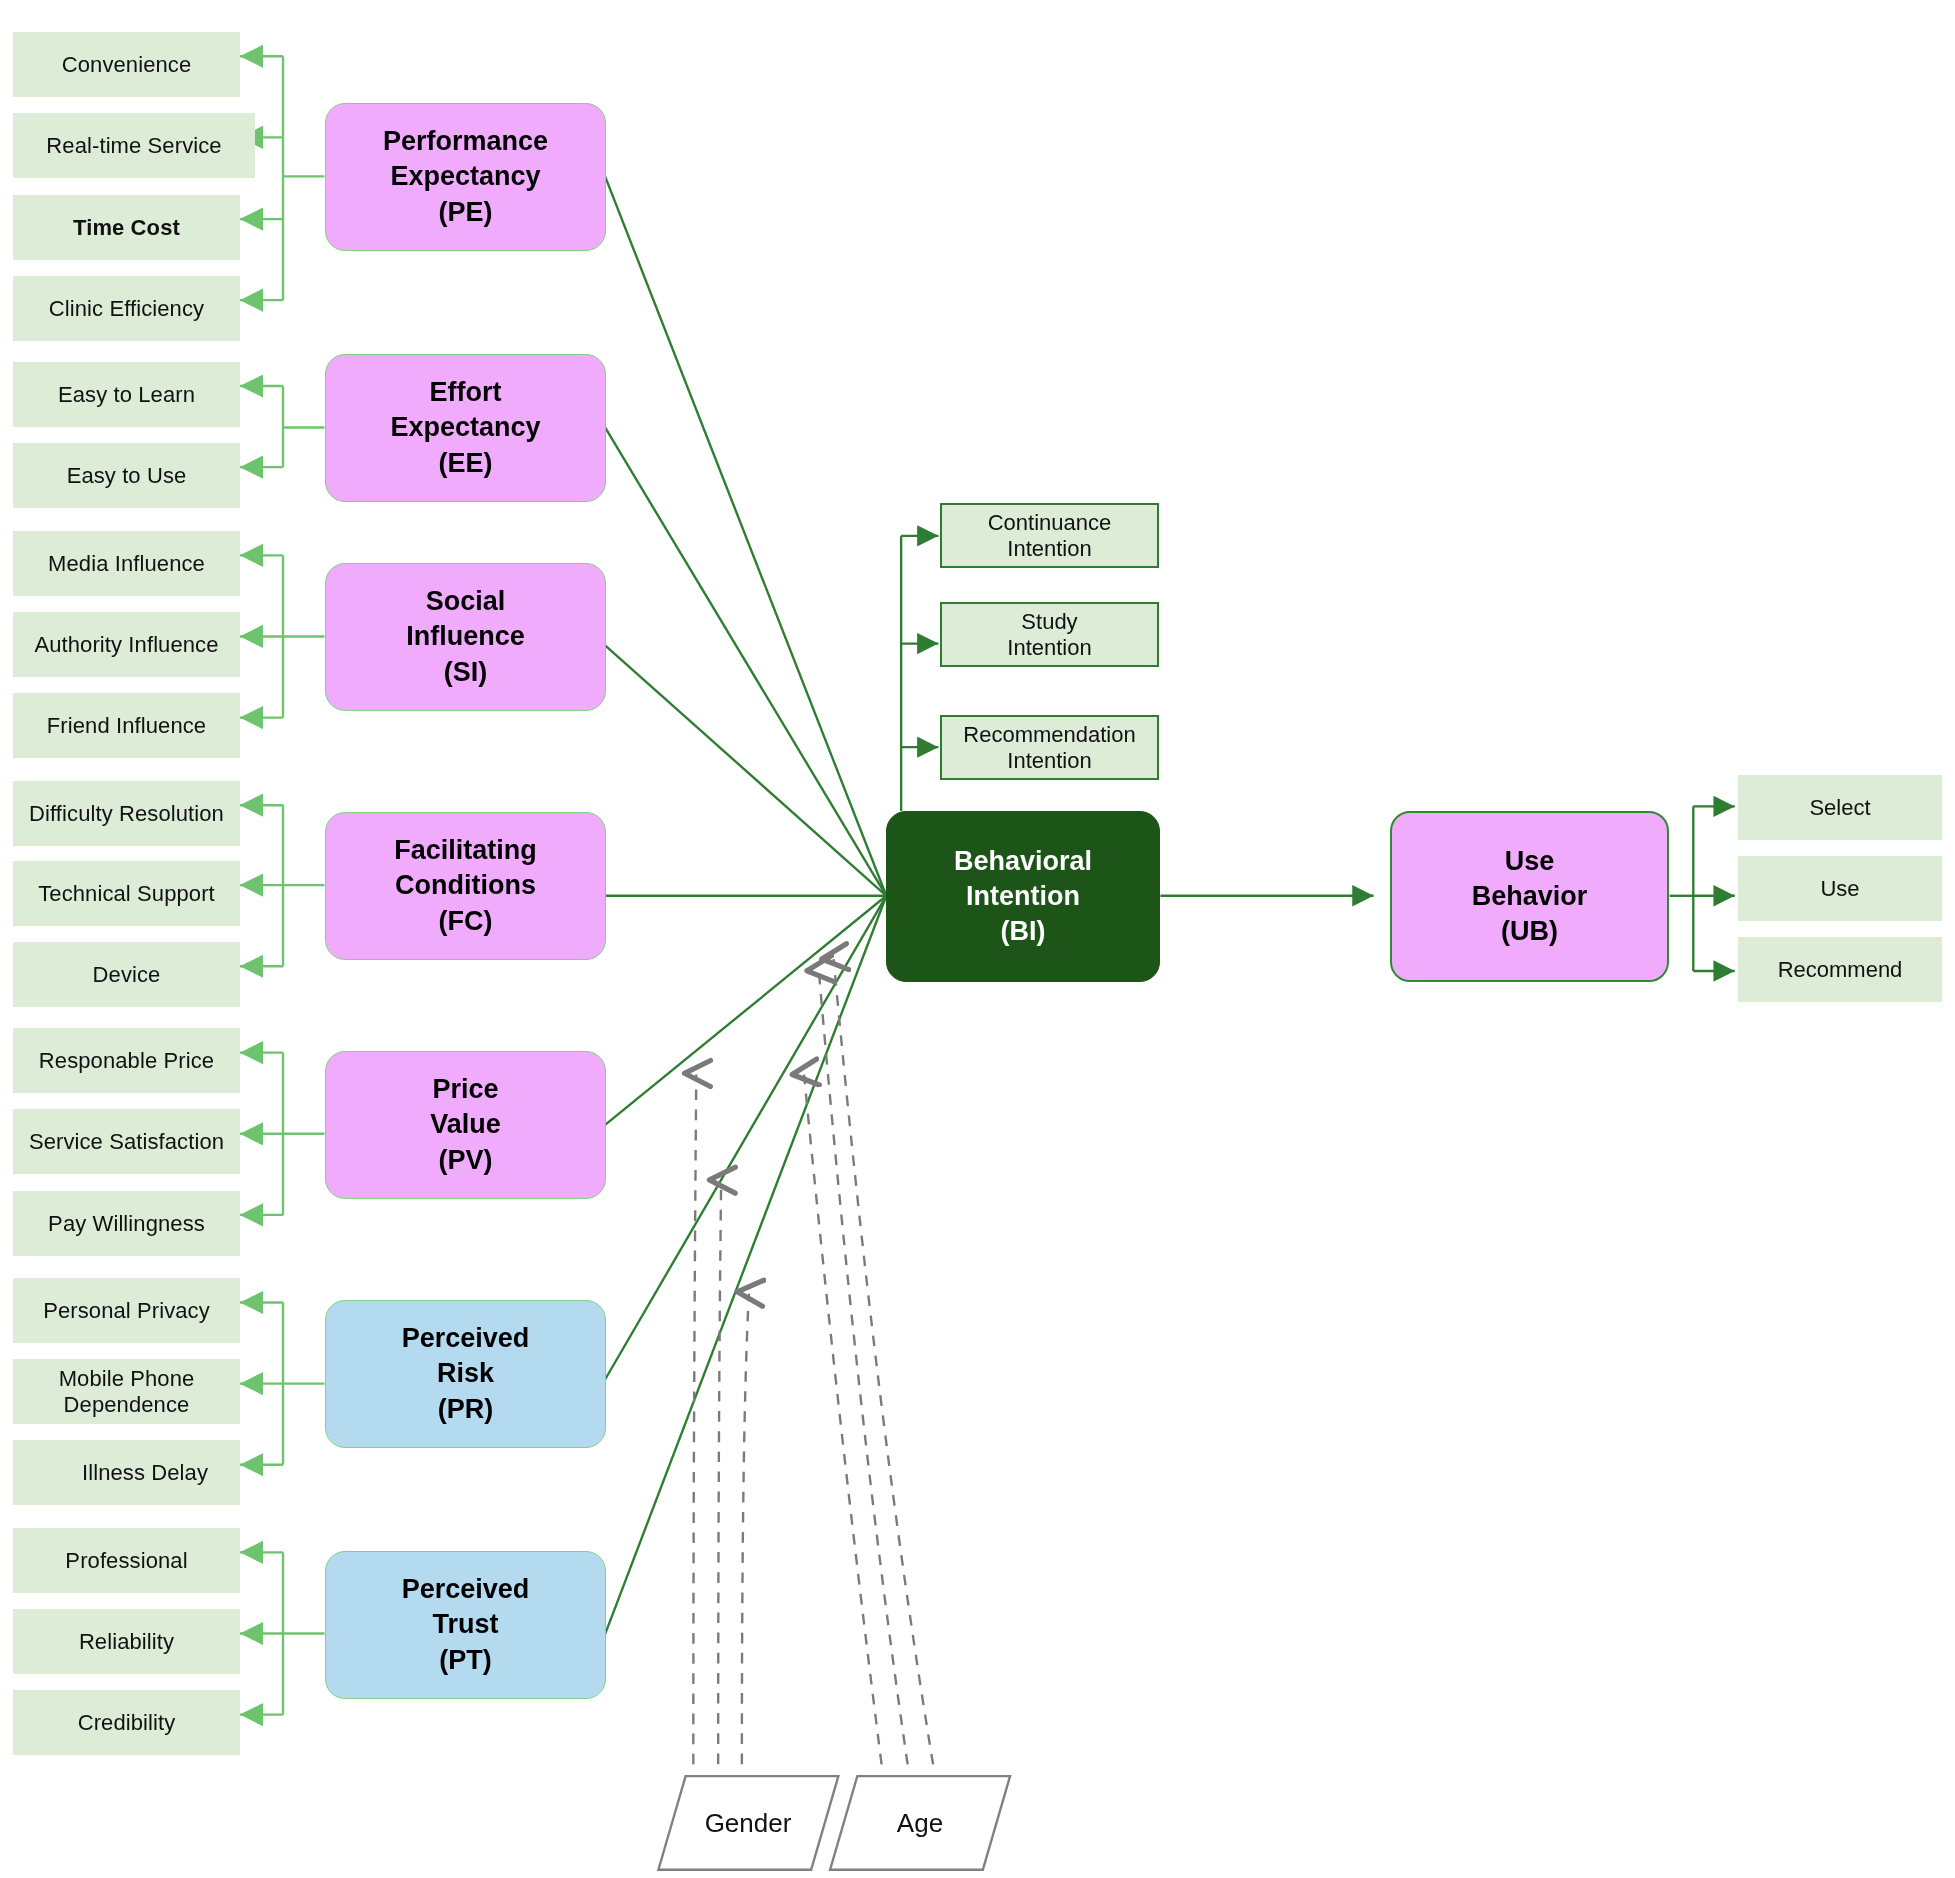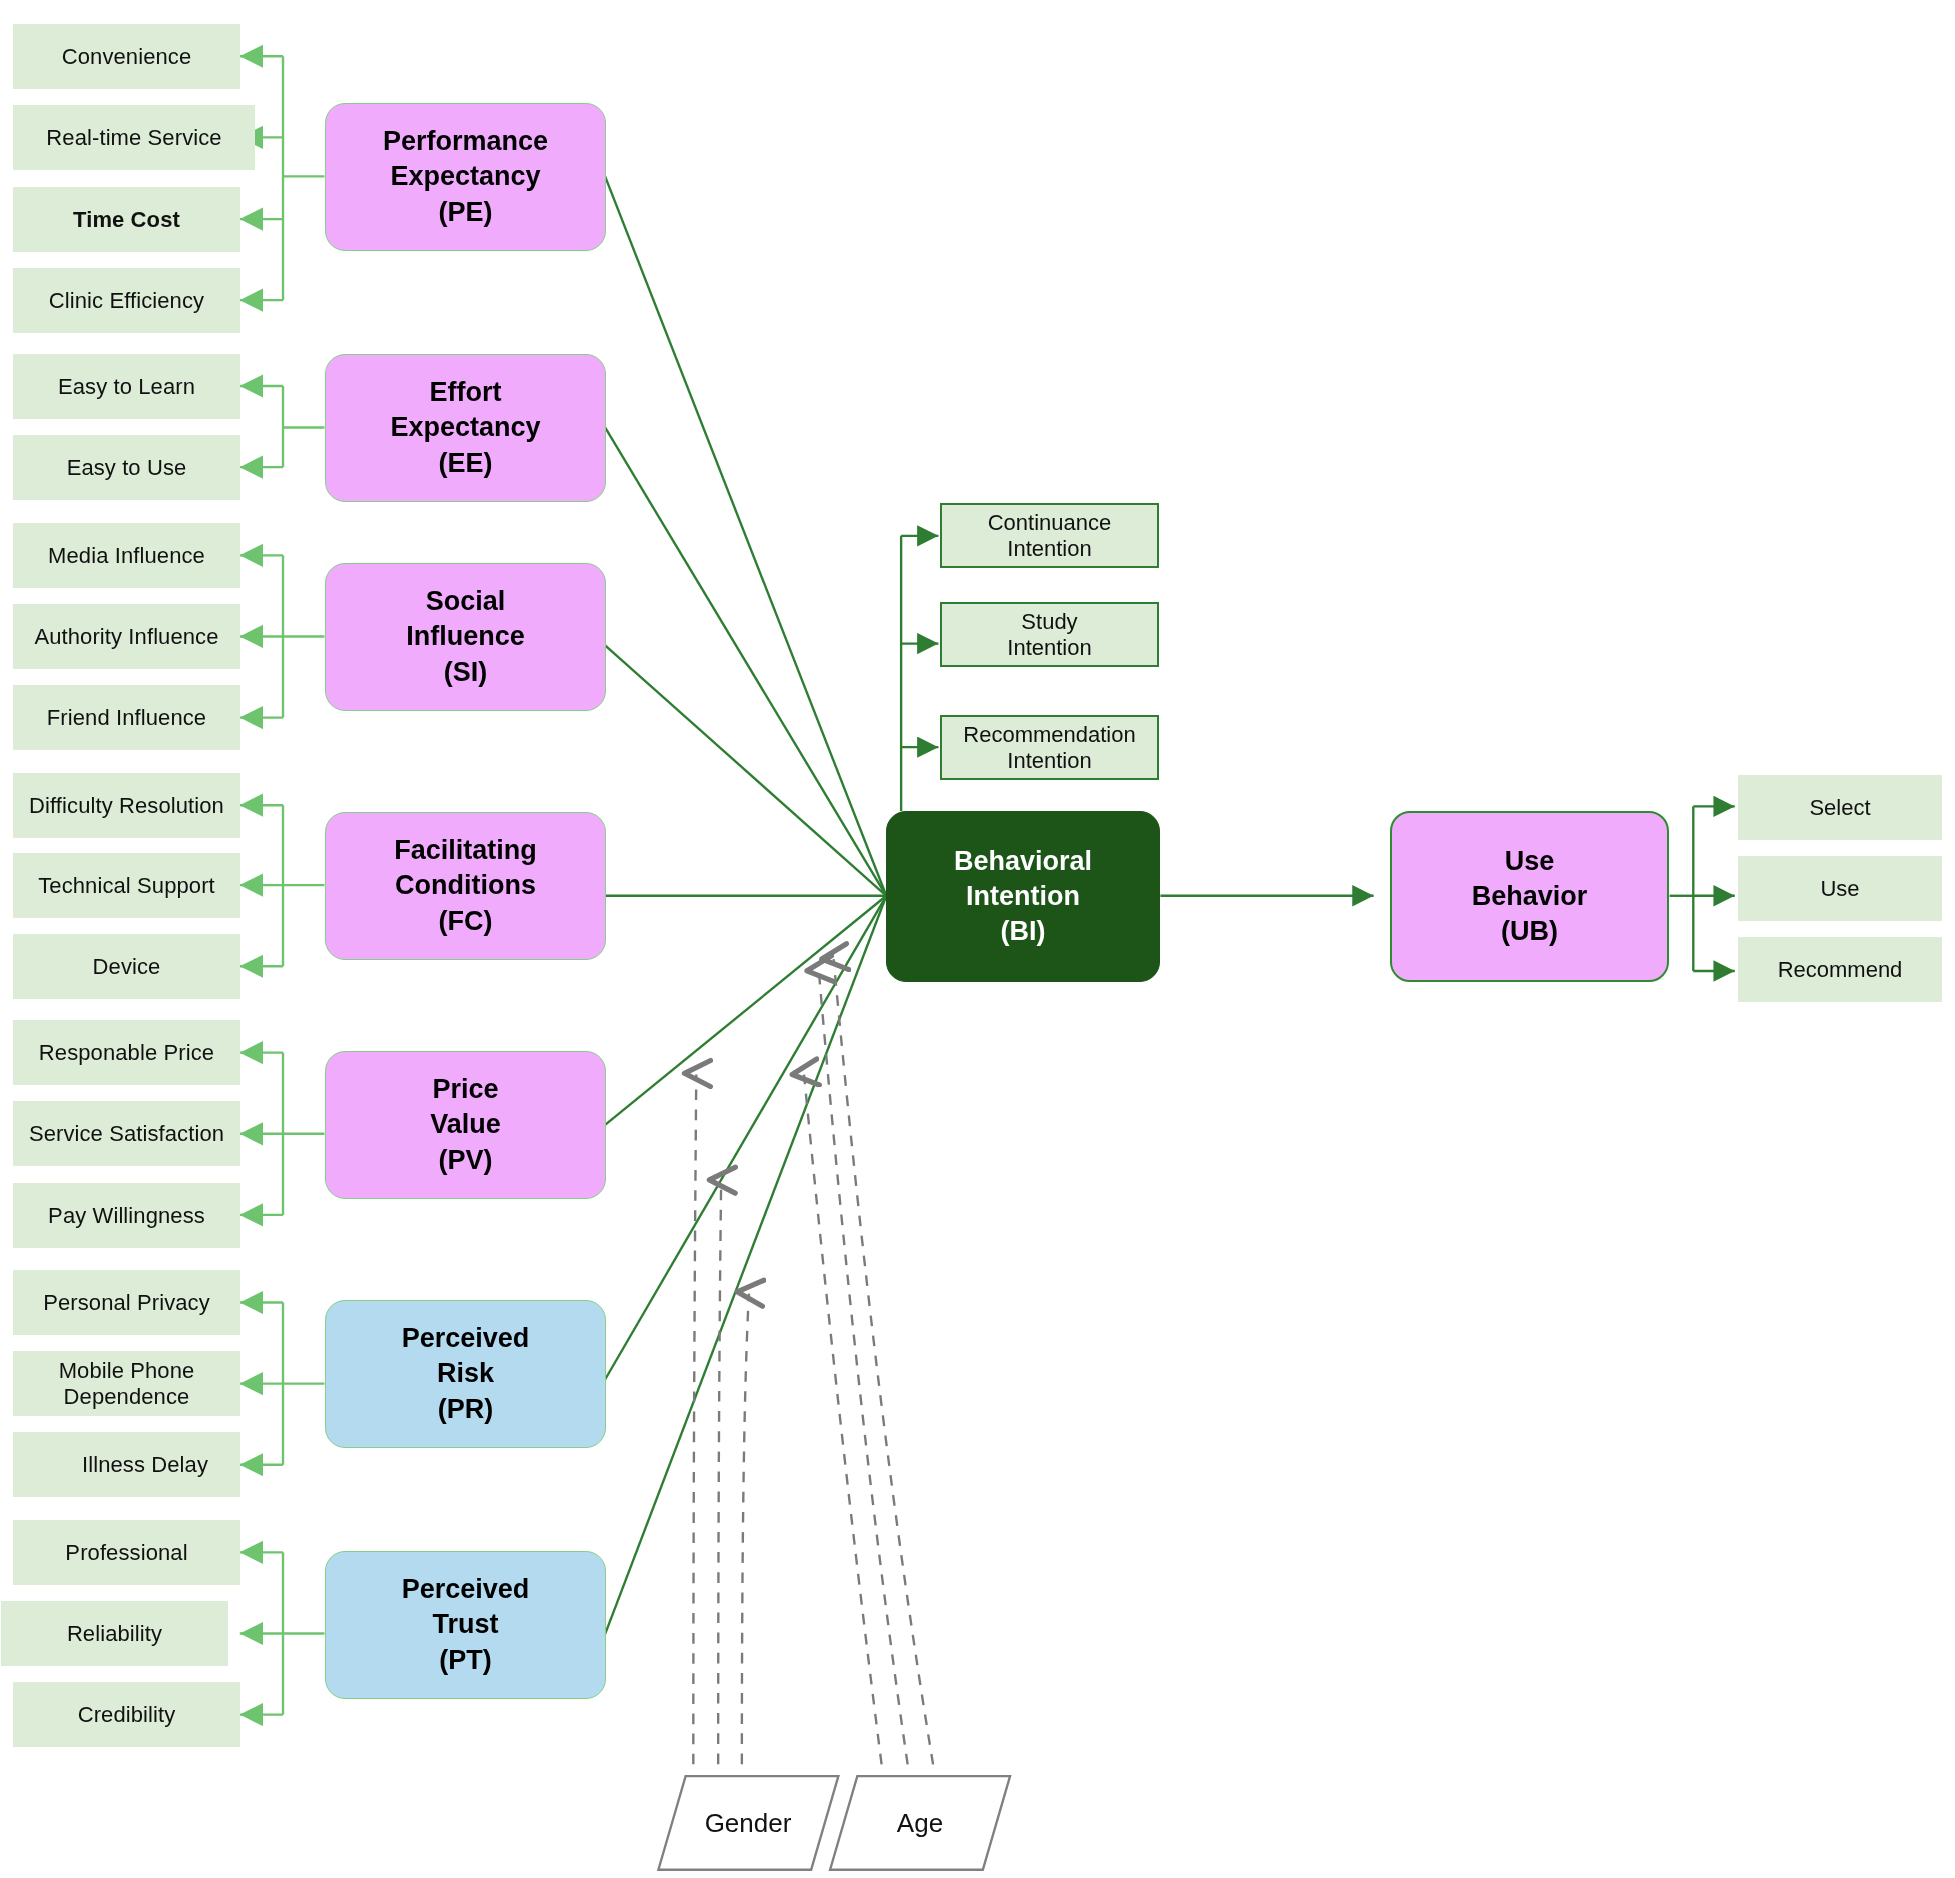--- a/index.html
+++ b/index.html
@@ -2,21 +2,21 @@
 <html style="font-size:9.5px"><head>
 <meta charset="utf-8">
 <style>
   html,body{margin:0;padding:0;background:#ffffff;}
   body{font-family:"Liberation Sans", sans-serif;}
   #stage{position:relative;width:1955px;height:1878px;background:#fff;overflow:hidden;}
   svg.layer{position:absolute;left:0;top:0;width:1955px;height:1878px;}
   .node{position:absolute;box-sizing:border-box;display:flex;align-items:center;justify-content:center;text-align:center;}
   .indicator{
     background:#dcecd7;border:none;color:#111;
-    font-size:22px;line-height:1.18;letter-spacing:0.1px;
+    font-size:22px;line-height:1.18;letter-spacing:0.1px;margin-top:8px;
   }
   .construct{
     background:#f0abfc;border:1.8px solid #86cf86;border-radius:20px;
     font-weight:bold;font-size:27px;line-height:1.30;color:#000;
   }
   .construct.blue{background:#b4daf0;}
   .construct.dark{background:#1d5418;border:1.8px solid #1d5418;color:#ffffff;}
   .construct.ub{border:2.4px solid #2e8b30;}
   .outcome{
     background:#dcecd7;border:2.4px solid #2e7d32;color:#111;
@@ -206,21 +206,21 @@
   <div class="node indicator" style="left:13px;top:1351px;width:227px;height:65px;">
     <span>Mobile Phone Dependence</span>
     </div>
   <div class="node indicator" style="left:13px;top:1432px;width:227px;height:65px;padding-left:37px;">
     <span>Illness Delay</span>
     </div>
 
   <div class="node indicator" style="left:13px;top:1520px;width:227px;height:65px;">
     <span>Professional</span>
     </div>
-  <div class="node indicator" style="left:1px;top:1601px;width:227px;height:65px;">
+  <div class="node indicator" style="left:13px;top:1601px;width:227px;height:65px;">
     <span>Reliability</span>
     </div>
   <div class="node indicator" style="left:13px;top:1682px;width:227px;height:65px;">
     <span>Credibility</span>
     </div>
 
   <div class="node construct" style="left:325px;top:103px;width:281px;height:148px;flex-direction:column;">
     <span>Performance</span>
     <span>Expectancy</span>
     <span>(PE)</span>

